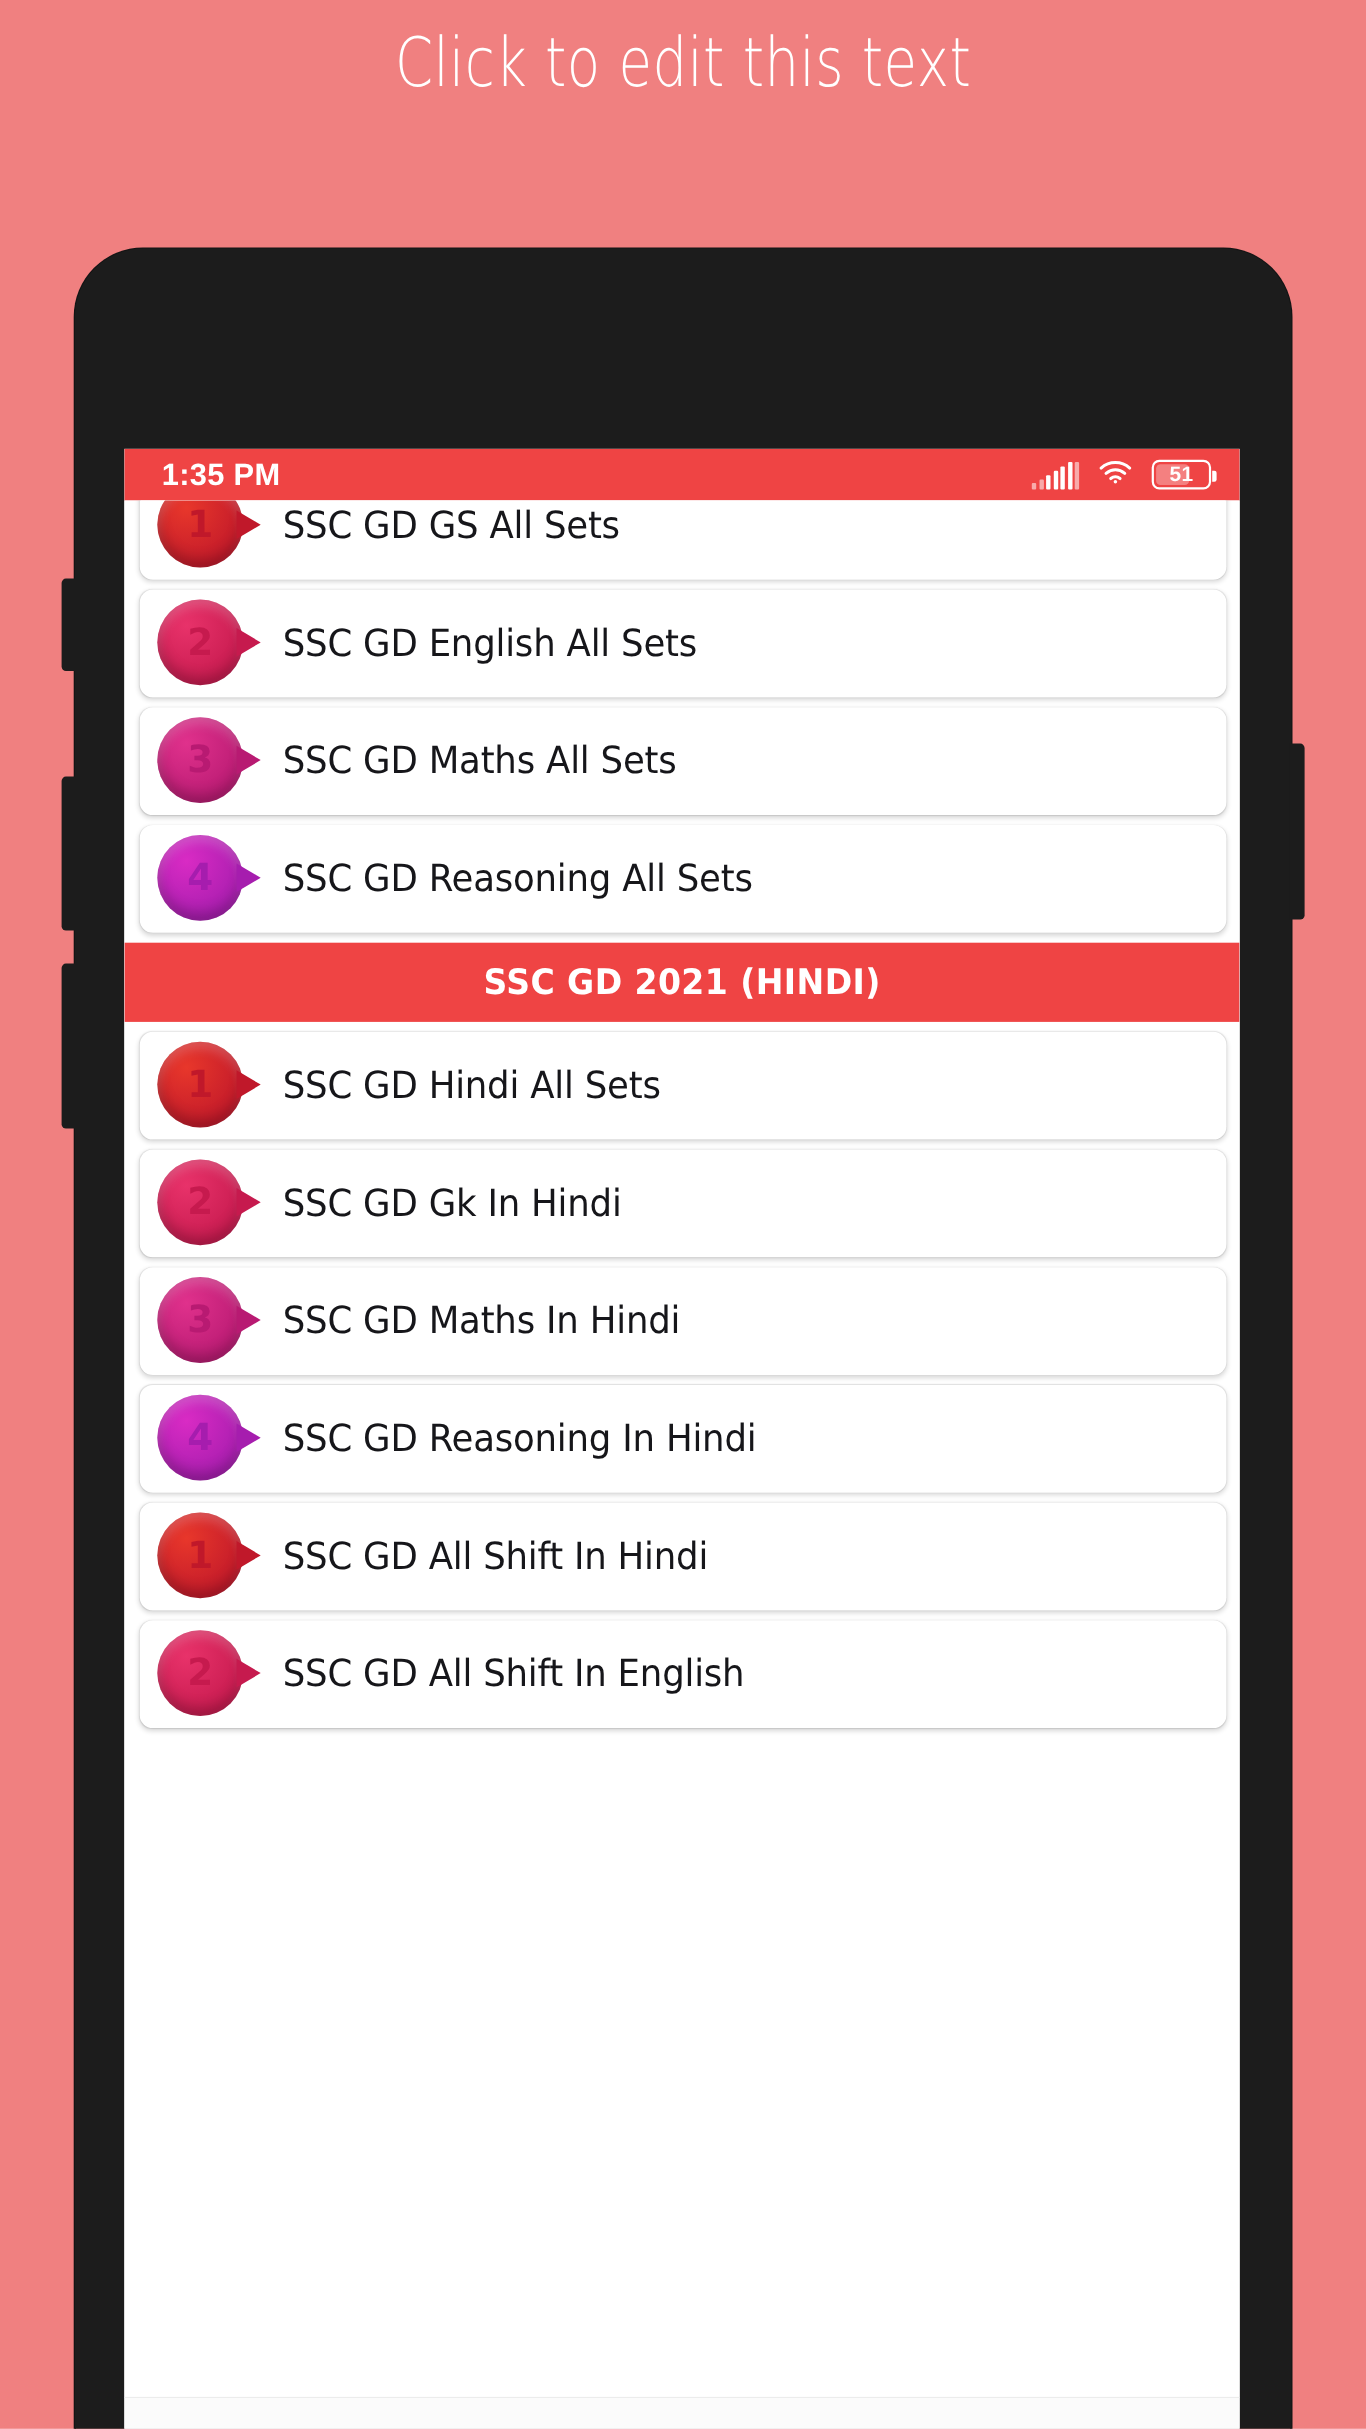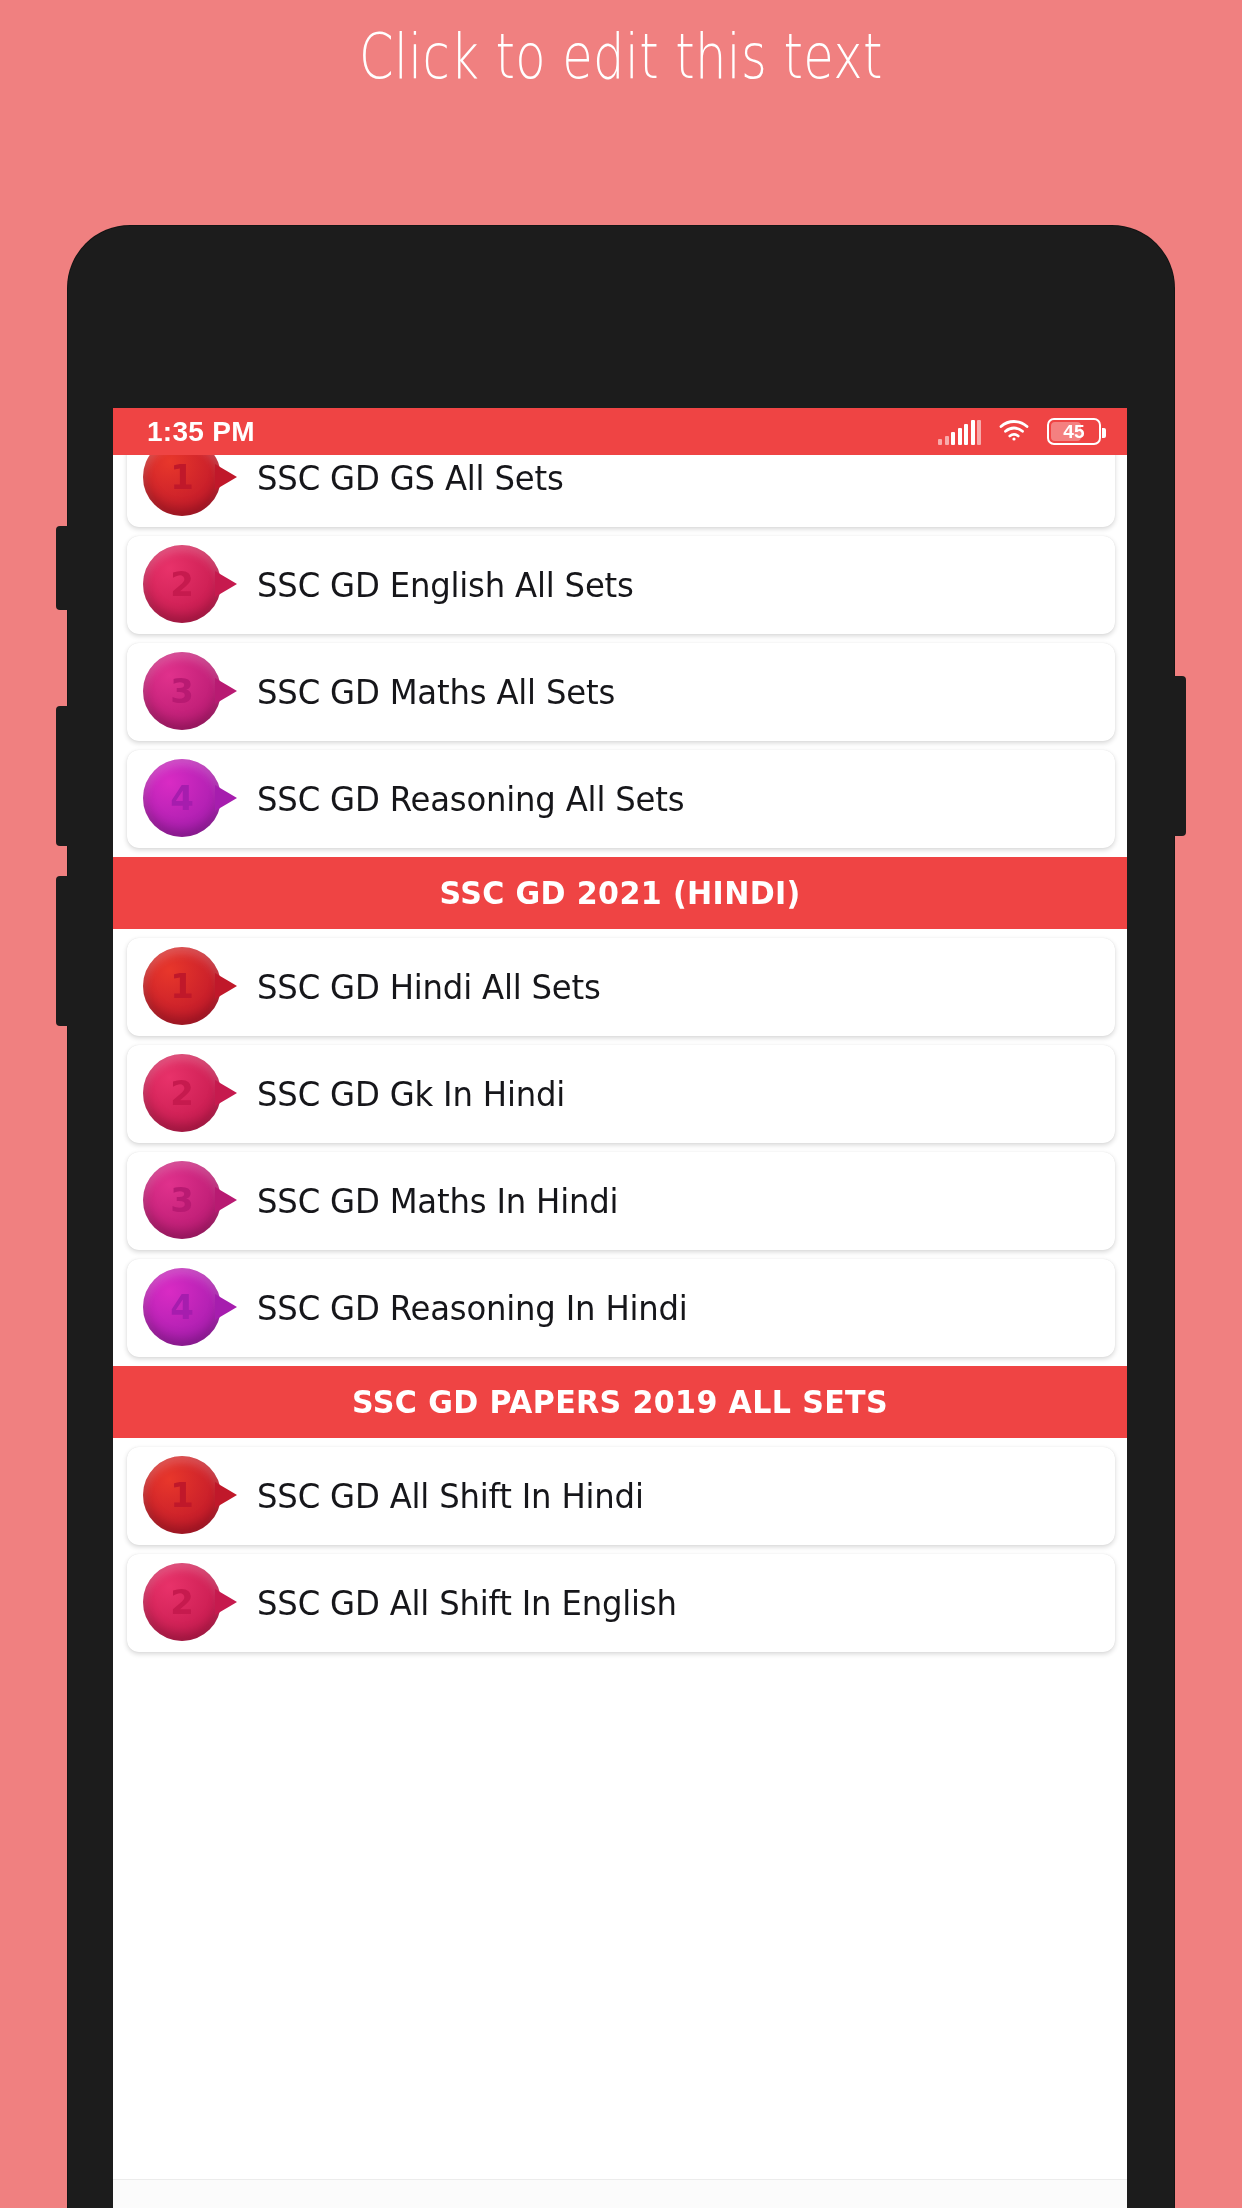--- a/index.html
+++ b/index.html
@@ -263,21 +263,21 @@
         <span>
           <svg width="30" height="24" viewBox="0 0 30 24" fill="none">
             <path d="M2 8.5C5.6 5.3 10.1 3.5 15 3.5C19.9 3.5 24.4 5.3 28 8.5" stroke="#fff" stroke-width="2.8" stroke-linecap="round"></path>
             <path d="M6.5 13.3C9 11.2 11.9 10 15 10C18.1 10 21 11.2 23.5 13.3" stroke="#fff" stroke-width="2.8" stroke-linecap="round"></path>
             <path d="M10.8 18C12.1 17 13.5 16.4 15 16.4C16.5 16.4 17.9 17 19.2 18" stroke="#fff" stroke-width="2.8" stroke-linecap="round"></path>
             <circle cx="15" cy="21" r="1.6" fill="#fff"></circle>
           </svg>
         </span>
         <span class="ic-battery">
           <span class="fill"></span>
-          <span class="lvl">45</span>
+          <span class="lvl">51</span>
         </span>
       </div>
     </div>
 
     <div class="content" id="content">
         <div class="card" style="margin-top: -26px; border-radius: 0px 0px 12px 12px;">
           <div class="badge-wrap">
             <div class="badge" style="background: radial-gradient(circle at 34% 30%, rgb(232, 55, 43) 0%, rgb(192, 24, 42) 78%); color: rgb(192, 24, 42);">
               <span>1</span>
               <span class="tail"></span>
@@ -343,23 +343,20 @@
           <div class="card-label">SSC GD Maths In Hindi</div>
         </div>
         <div class="card">
           <div class="badge-wrap">
             <div class="badge" style="background: radial-gradient(circle at 34% 30%, rgb(217, 43, 196) 0%, rgb(166, 29, 174) 78%); color: rgb(166, 29, 174);">
               <span>4</span>
               <span class="tail"></span>
             </div>
           </div>
           <div class="card-label">SSC GD Reasoning In Hindi</div>
-        </div>
-        <div class="section-banner">
-          <span>SSC GD PAPERS 2019 ALL SETS</span>
         </div>
         <div class="card">
           <div class="badge-wrap">
             <div class="badge" style="background: radial-gradient(circle at 34% 30%, rgb(232, 55, 43) 0%, rgb(192, 24, 42) 78%); color: rgb(192, 24, 42);">
               <span>1</span>
               <span class="tail"></span>
             </div>
           </div>
           <div class="card-label">SSC GD All Shift In Hindi</div>
         </div>

